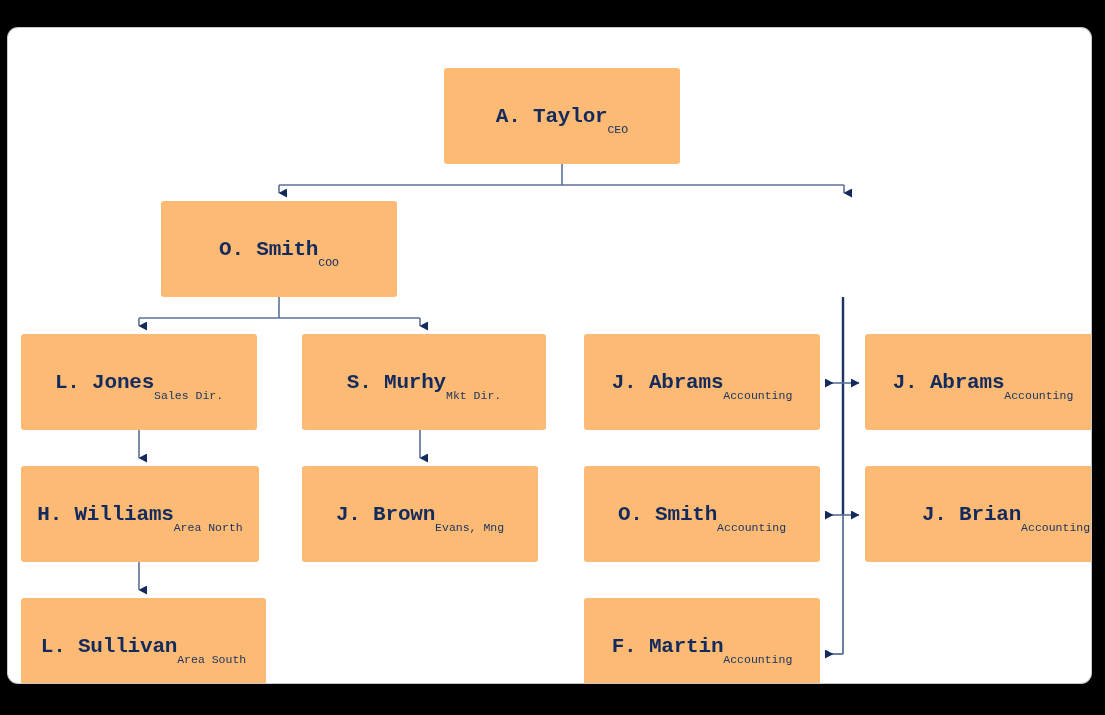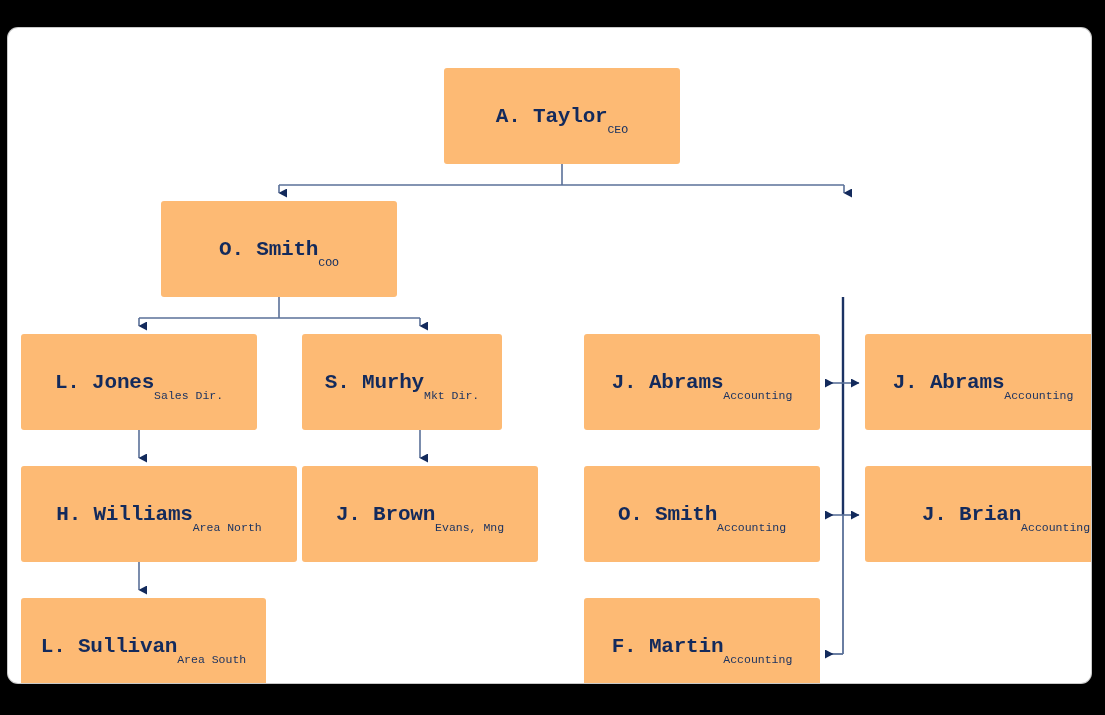--- a/index.html
+++ b/index.html
@@ -131,36 +131,36 @@
       <span class="node-name">O. Smith</span>
       <span class="node-title">COO</span>
     </div>
 
 
     <div class="node" style="left:13px; top:306px; width:236px; height:96px;">
       <span class="node-name">L. Jones</span>
       <span class="node-title">Sales Dir.</span>
     </div>
 
-    <div class="node" style="left:294px; top:306px; width:200px; height:96px;">
+    <div class="node" style="left:294px; top:306px; width:244px; height:96px;">
       <span class="node-name">S. Murhy</span>
       <span class="node-title">Mkt Dir.</span>
     </div>
 
     <div class="node" style="left:576px; top:306px; width:236px; height:96px;">
       <span class="node-name">J. Abrams</span>
       <span class="node-title">Accounting</span>
     </div>
 
     <div class="node" style="left:857px; top:306px; width:236px; height:96px;">
       <span class="node-name">J. Abrams</span>
       <span class="node-title">Accounting</span>
     </div>
 
-    <div class="node" style="left:13px; top:438px; width:276px; height:96px;">
+    <div class="node" style="left:13px; top:438px; width:238px; height:96px;">
       <span class="node-name">H. Williams</span>
       <span class="node-title">Area North</span>
     </div>
 
     <div class="node" style="left:294px; top:438px; width:236px; height:96px;">
       <span class="node-name">J. Brown</span>
       <span class="node-title">Evans, Mng</span>
     </div>
 
     <div class="node" style="left:576px; top:438px; width:236px; height:96px;">

